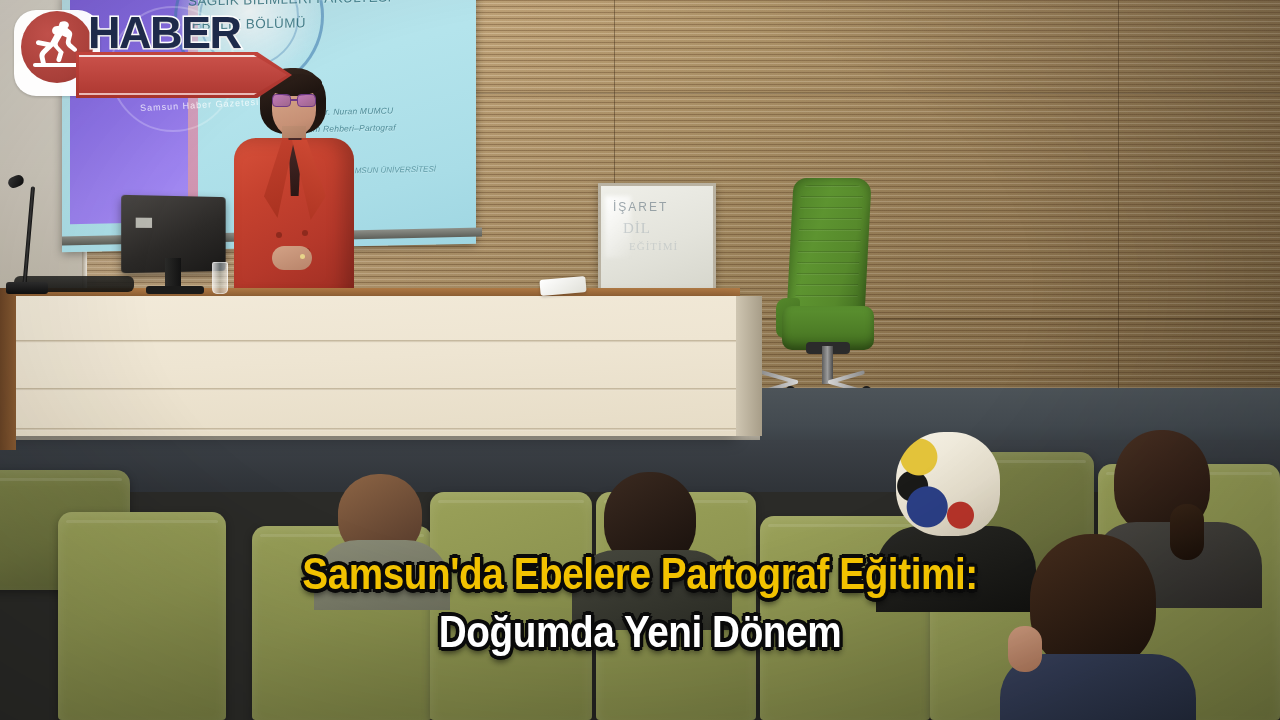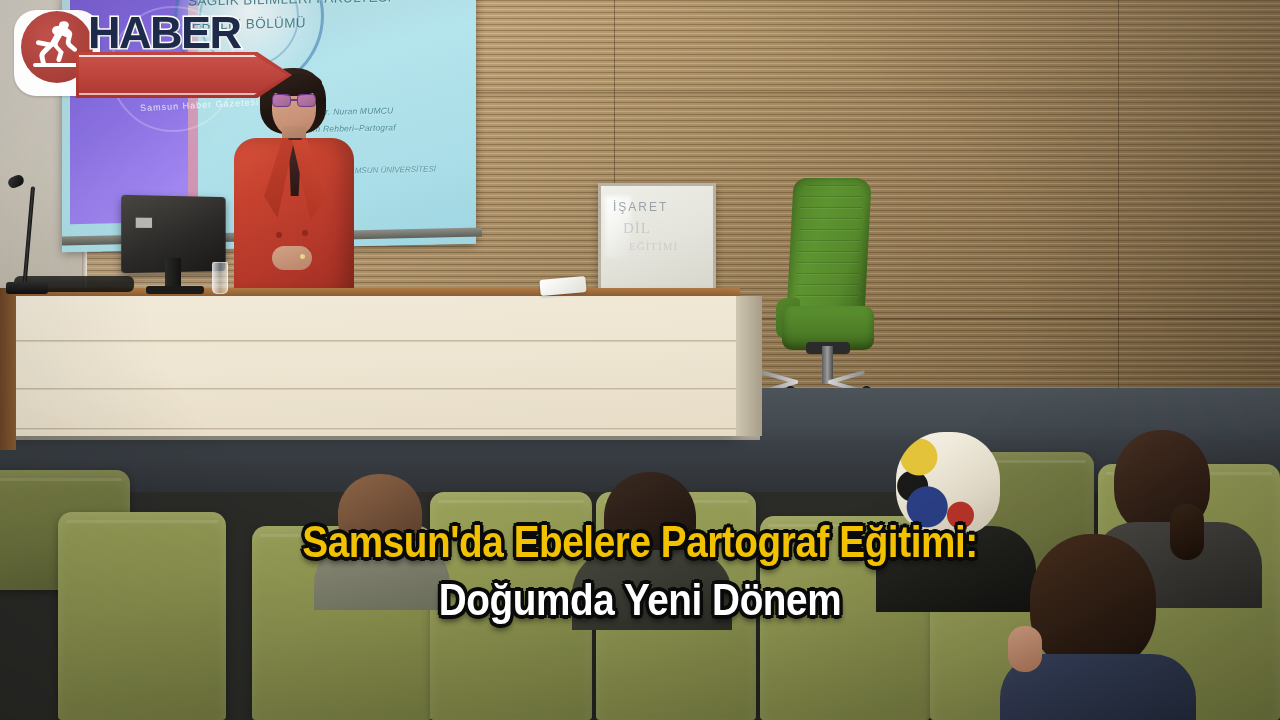--- a/index.html
+++ b/index.html
@@ -276,21 +276,21 @@
   }
   .logo-wm{
     position:absolute;left:96px;top:2px;width:126px;height:126px;border-radius:50%;
     border:2px solid rgba(255,255,255,.45);opacity:.5;
   }
   .logo-wm-t{position:absolute;left:126px;top:96px;font-size:9px;color:rgba(255,255,255,.75);
     letter-spacing:1px;transform:rotate(-3deg);}
 
   
   .headline{
-    position:absolute;left:0;top:520px;width:1280px;text-align:center;
+    position:absolute;left:0;top:552px;width:1280px;text-align:center;
     font-family:"Liberation Sans Narrow","Liberation Sans",sans-serif;
     line-height:1.0;
   }
   .hl-line{
     display:block;font-weight:700;letter-spacing:-0.5px;
     transform:scaleX(.88);transform-origin:center;
   }
   .hl1{
     font-size:44px;color:#F2C200;
     text-shadow:

